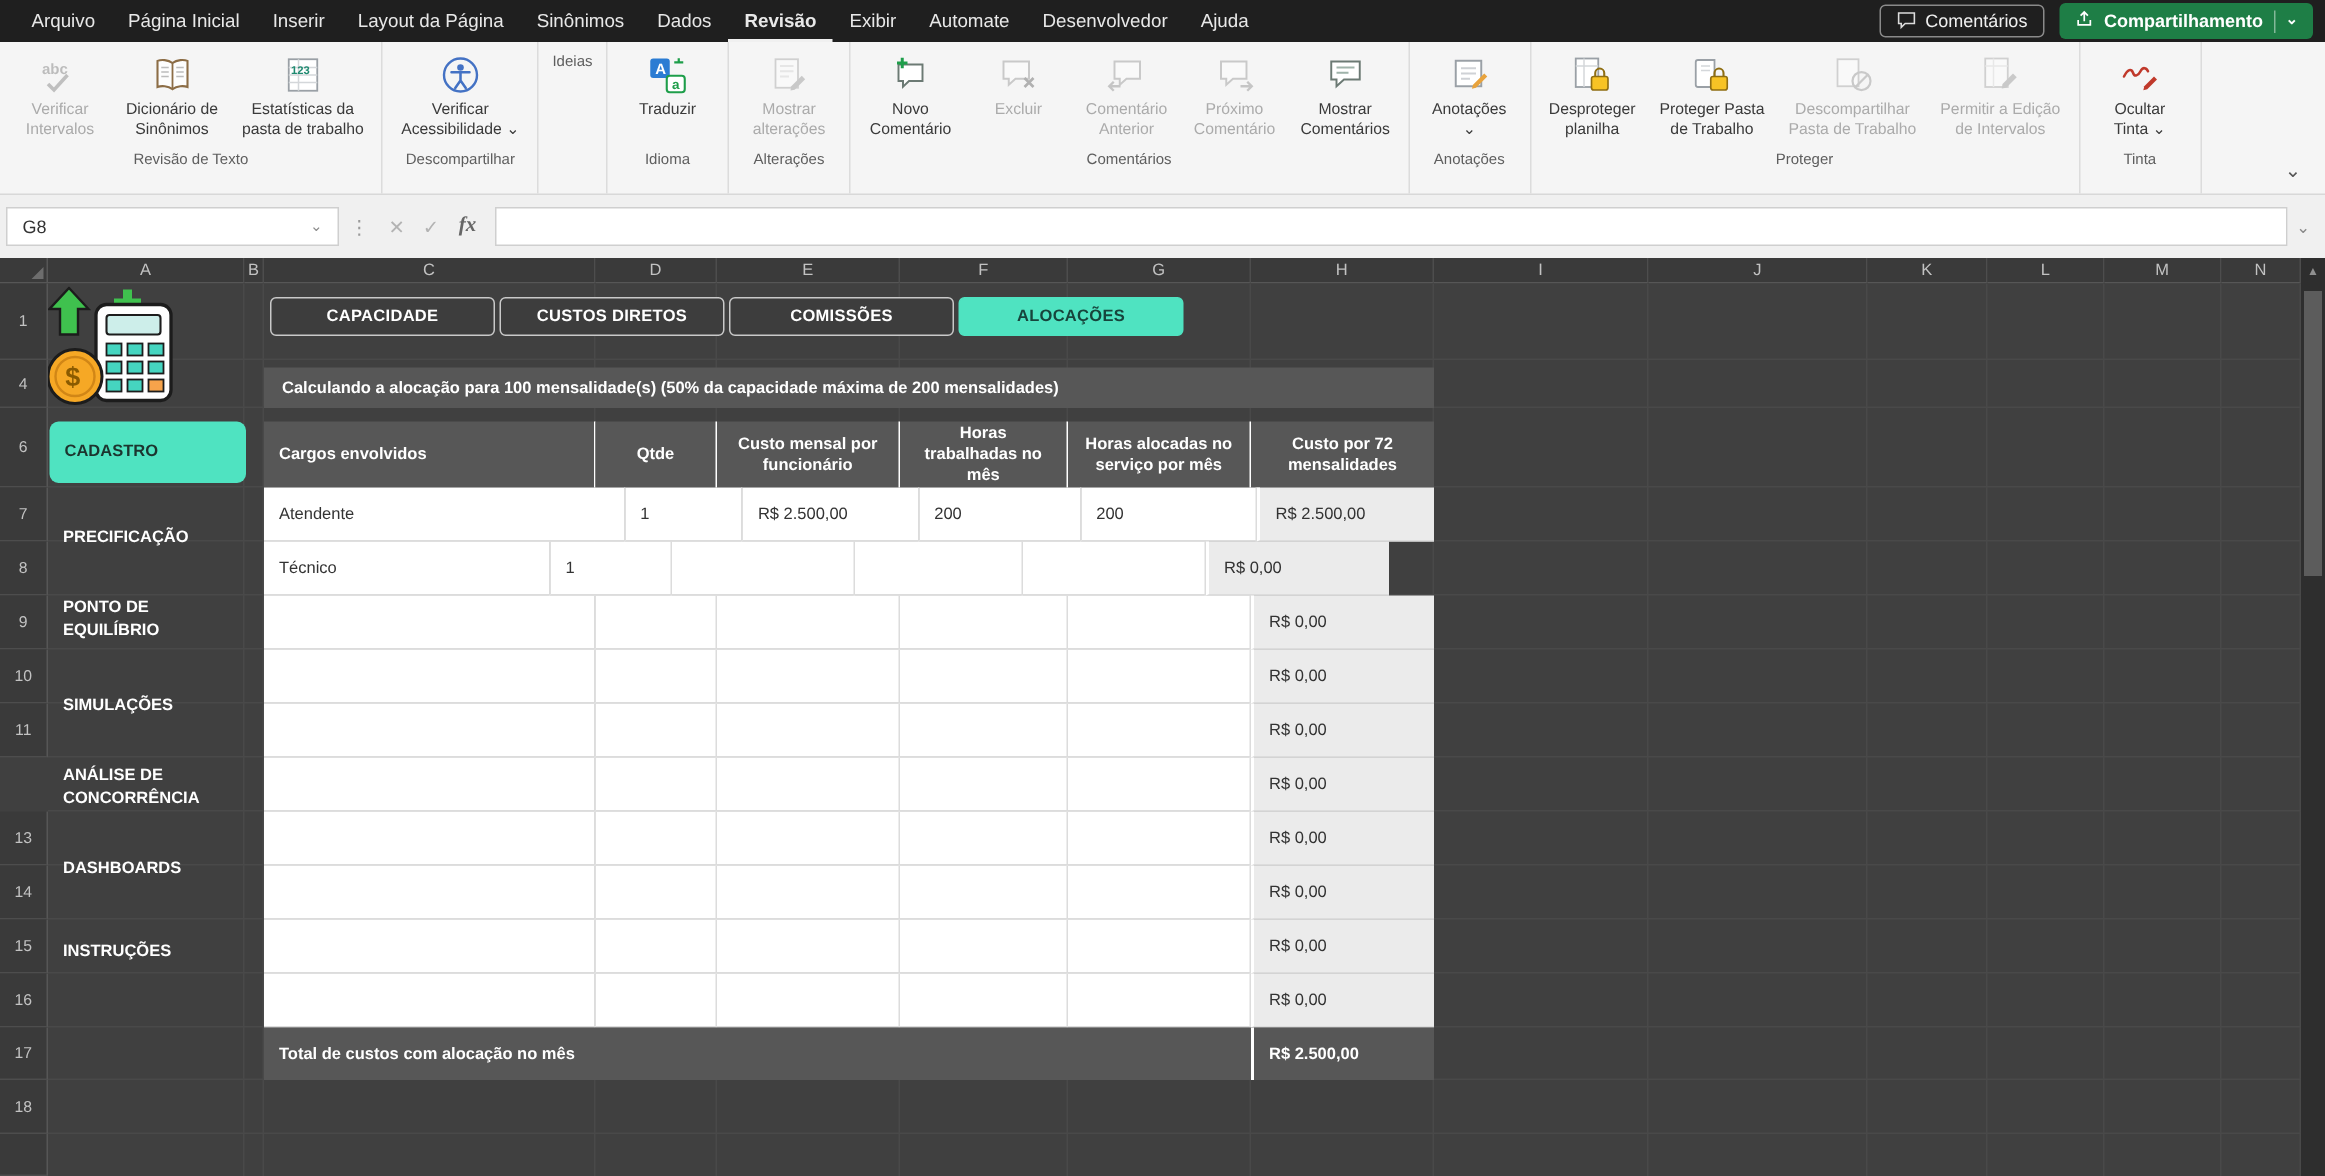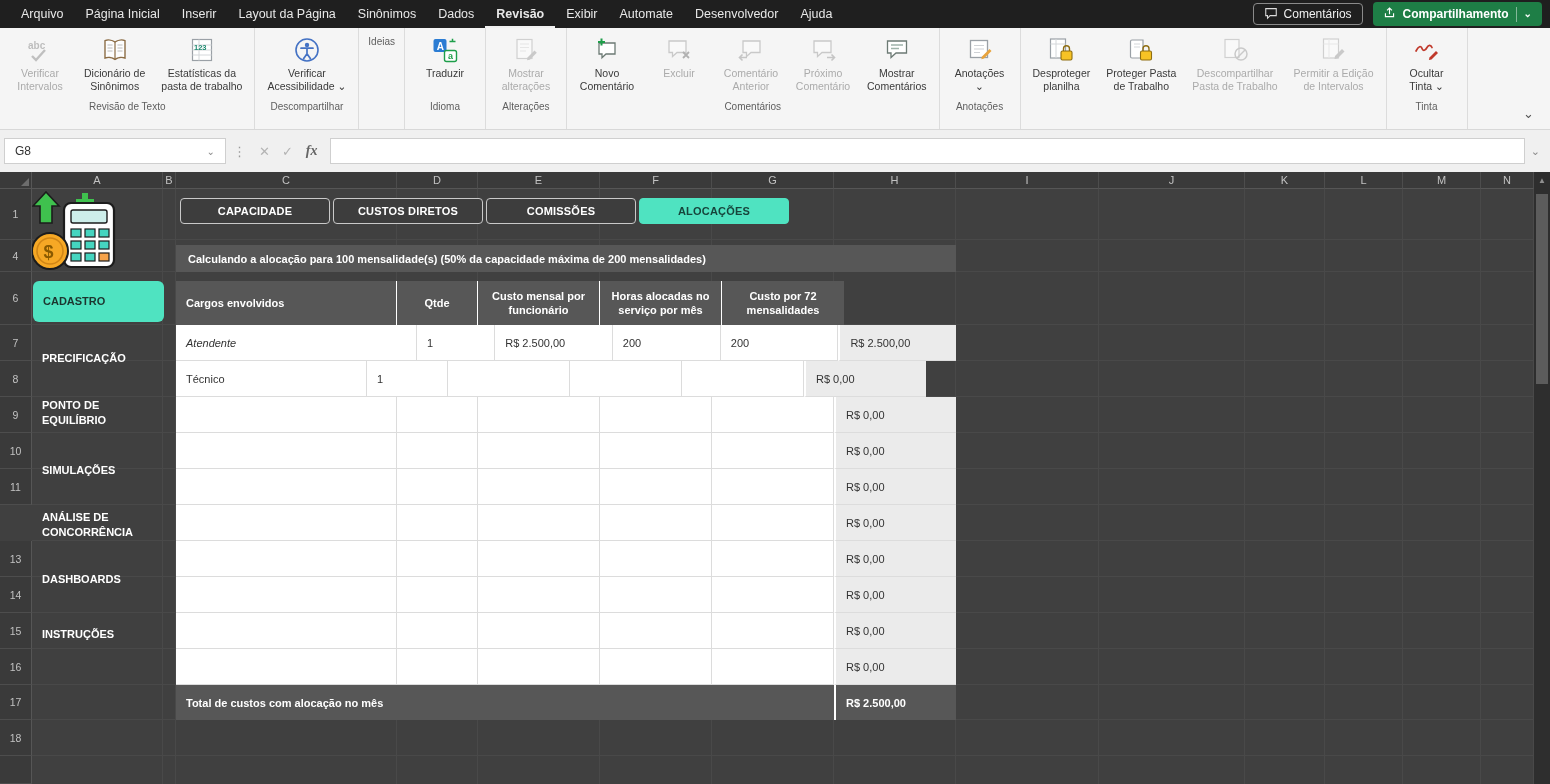--- a/index.html
+++ b/index.html
@@ -349,20 +349,21 @@
                   <rect x="3.5" y="3" width="15" height="19" fill="#fff" stroke="#9aa0a6" stroke-width="1.2"></rect>
                   <path d="M3.5 8h15M9 3v19" stroke="#d4d7da"></path>
                   <path d="M15 20l7-7 2.5 2.5-7 7-3 .5z" fill="#8a8f94"></path>
                 </svg></div>
               <div class="rlabel">
                 <div>Permitir a Edição</div>
                 <div>de Intervalos</div>
               </div>
             </div>
           </div>
+          <div class="rgname">Proteger</div>
         </div>
         <div class="rgroup">
           <div class="rbtns">
             <div class="rbtn">
               <div class="ricon"><svg viewBox="0 0 28 28">
                   <path d="M3 15c2.5-5 5-5.5 6-2.5s3.5 2 5-1 4-2.5 5 0" stroke="#c0392b" stroke-width="1.7" fill="none" stroke-linecap="round"></path>
                   <path d="M16.5 21.5l6.5-6.5 2 2-6.5 6.5-2.6.6z" fill="#c0392b"></path>
                 </svg></div>
               <div class="rlabel">
                 <div>Ocultar</div>
@@ -457,26 +458,27 @@
           <div class="navtab active">ALOCAÇÕES</div>
         </div>
 
       <div class="banner">Calculando a alocação para 100 mensalidade(s) (50% da capacidade máxima de 200 mensalidades)</div>
 
       <div class="table">
         <div id="tbl-head">
             <div class="th left" style="width: 221px;">Cargos envolvidos</div>
             <div class="th" style="width: 81px;">Qtde</div>
             <div class="th" style="width: 122px;">Custo mensal por funcionário</div>
+            <div class="th" style="width: 112px;">Horas trabalhadas no mês</div>
             <div class="th" style="width: 122px;">Horas alocadas no serviço por mês</div>
             <div class="th" style="width: 122px;">Custo por 72 mensalidades</div>
           </div>
         <div id="tbl-body">
             <div class="tr">
-              <div class="td" style="width: 251px; font-style: italic;">Atendente</div>
+              <div class="td" style="width: 251px;">Atendente</div>
               <div class="td" style="width: 81px;">1</div>
               <div class="td" style="width: 122px;">R$ 2.500,00</div>
               <div class="td" style="width: 112px;">200</div>
               <div class="td" style="width: 122px;">200</div>
               <div class="td hcol" style="width: 122px;">R$ 2.500,00</div>
             </div>
             <div class="tr">
               <div class="td" style="width: 191px;">Técnico</div>
               <div class="td" style="width: 81px;">1</div>
               <div class="td" style="width: 122px;"></div>

